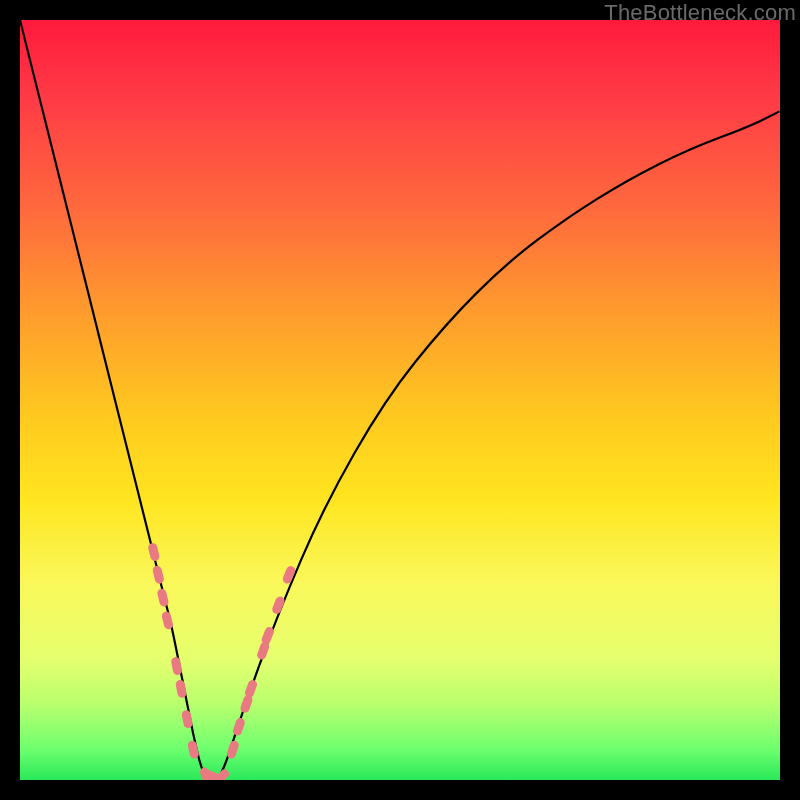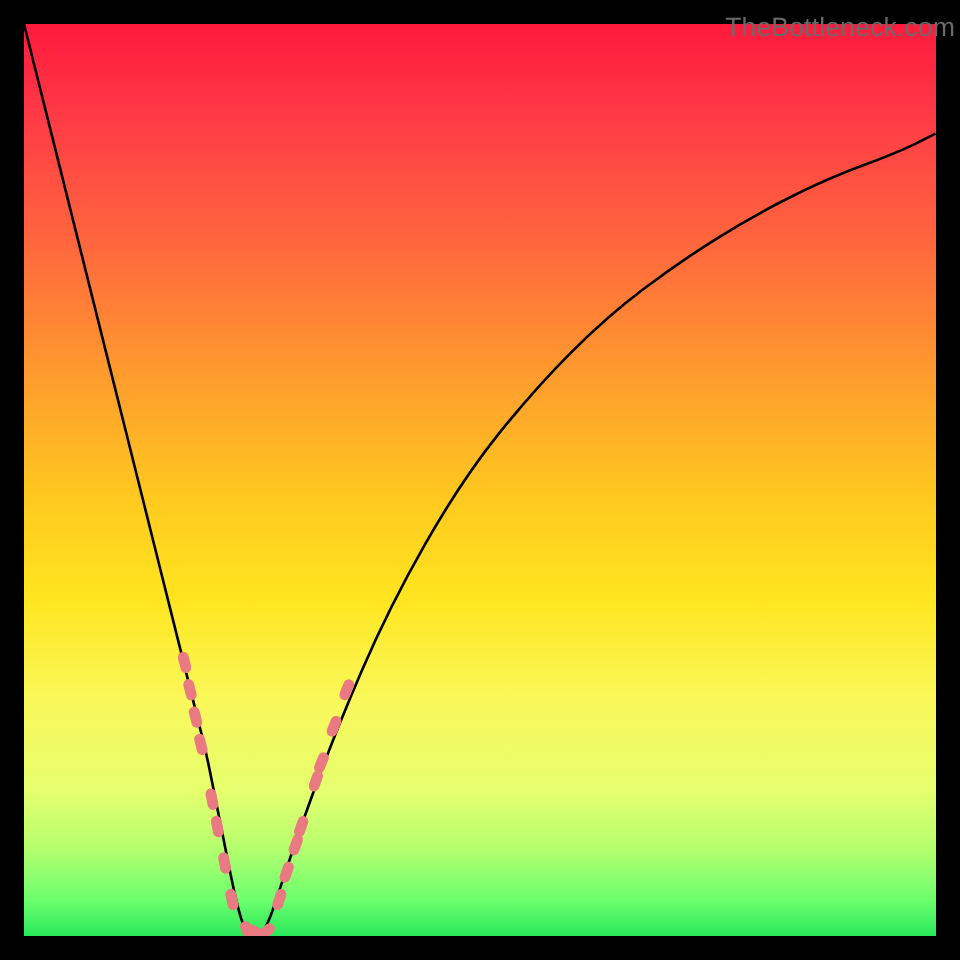--- a/index.html
+++ b/index.html
@@ -36,21 +36,21 @@
       #ffe51f 63%,
       #faf85a 74%,
       #e6ff6e 84%,
       #b9ff6e 90%,
       #6dff6e 96%,
       #29e85a 100%
     );
   }
   .watermark {
     position: absolute;
-    top: 10px;
+    top: 0px;
     right: 4px;
     color: #6a6a6a;
     font-size: 22px;
     letter-spacing: 0.2px;
     font-weight: 500;
     user-select: none;
     z-index: 20;
   }
   svg.curve {
     position: absolute;

